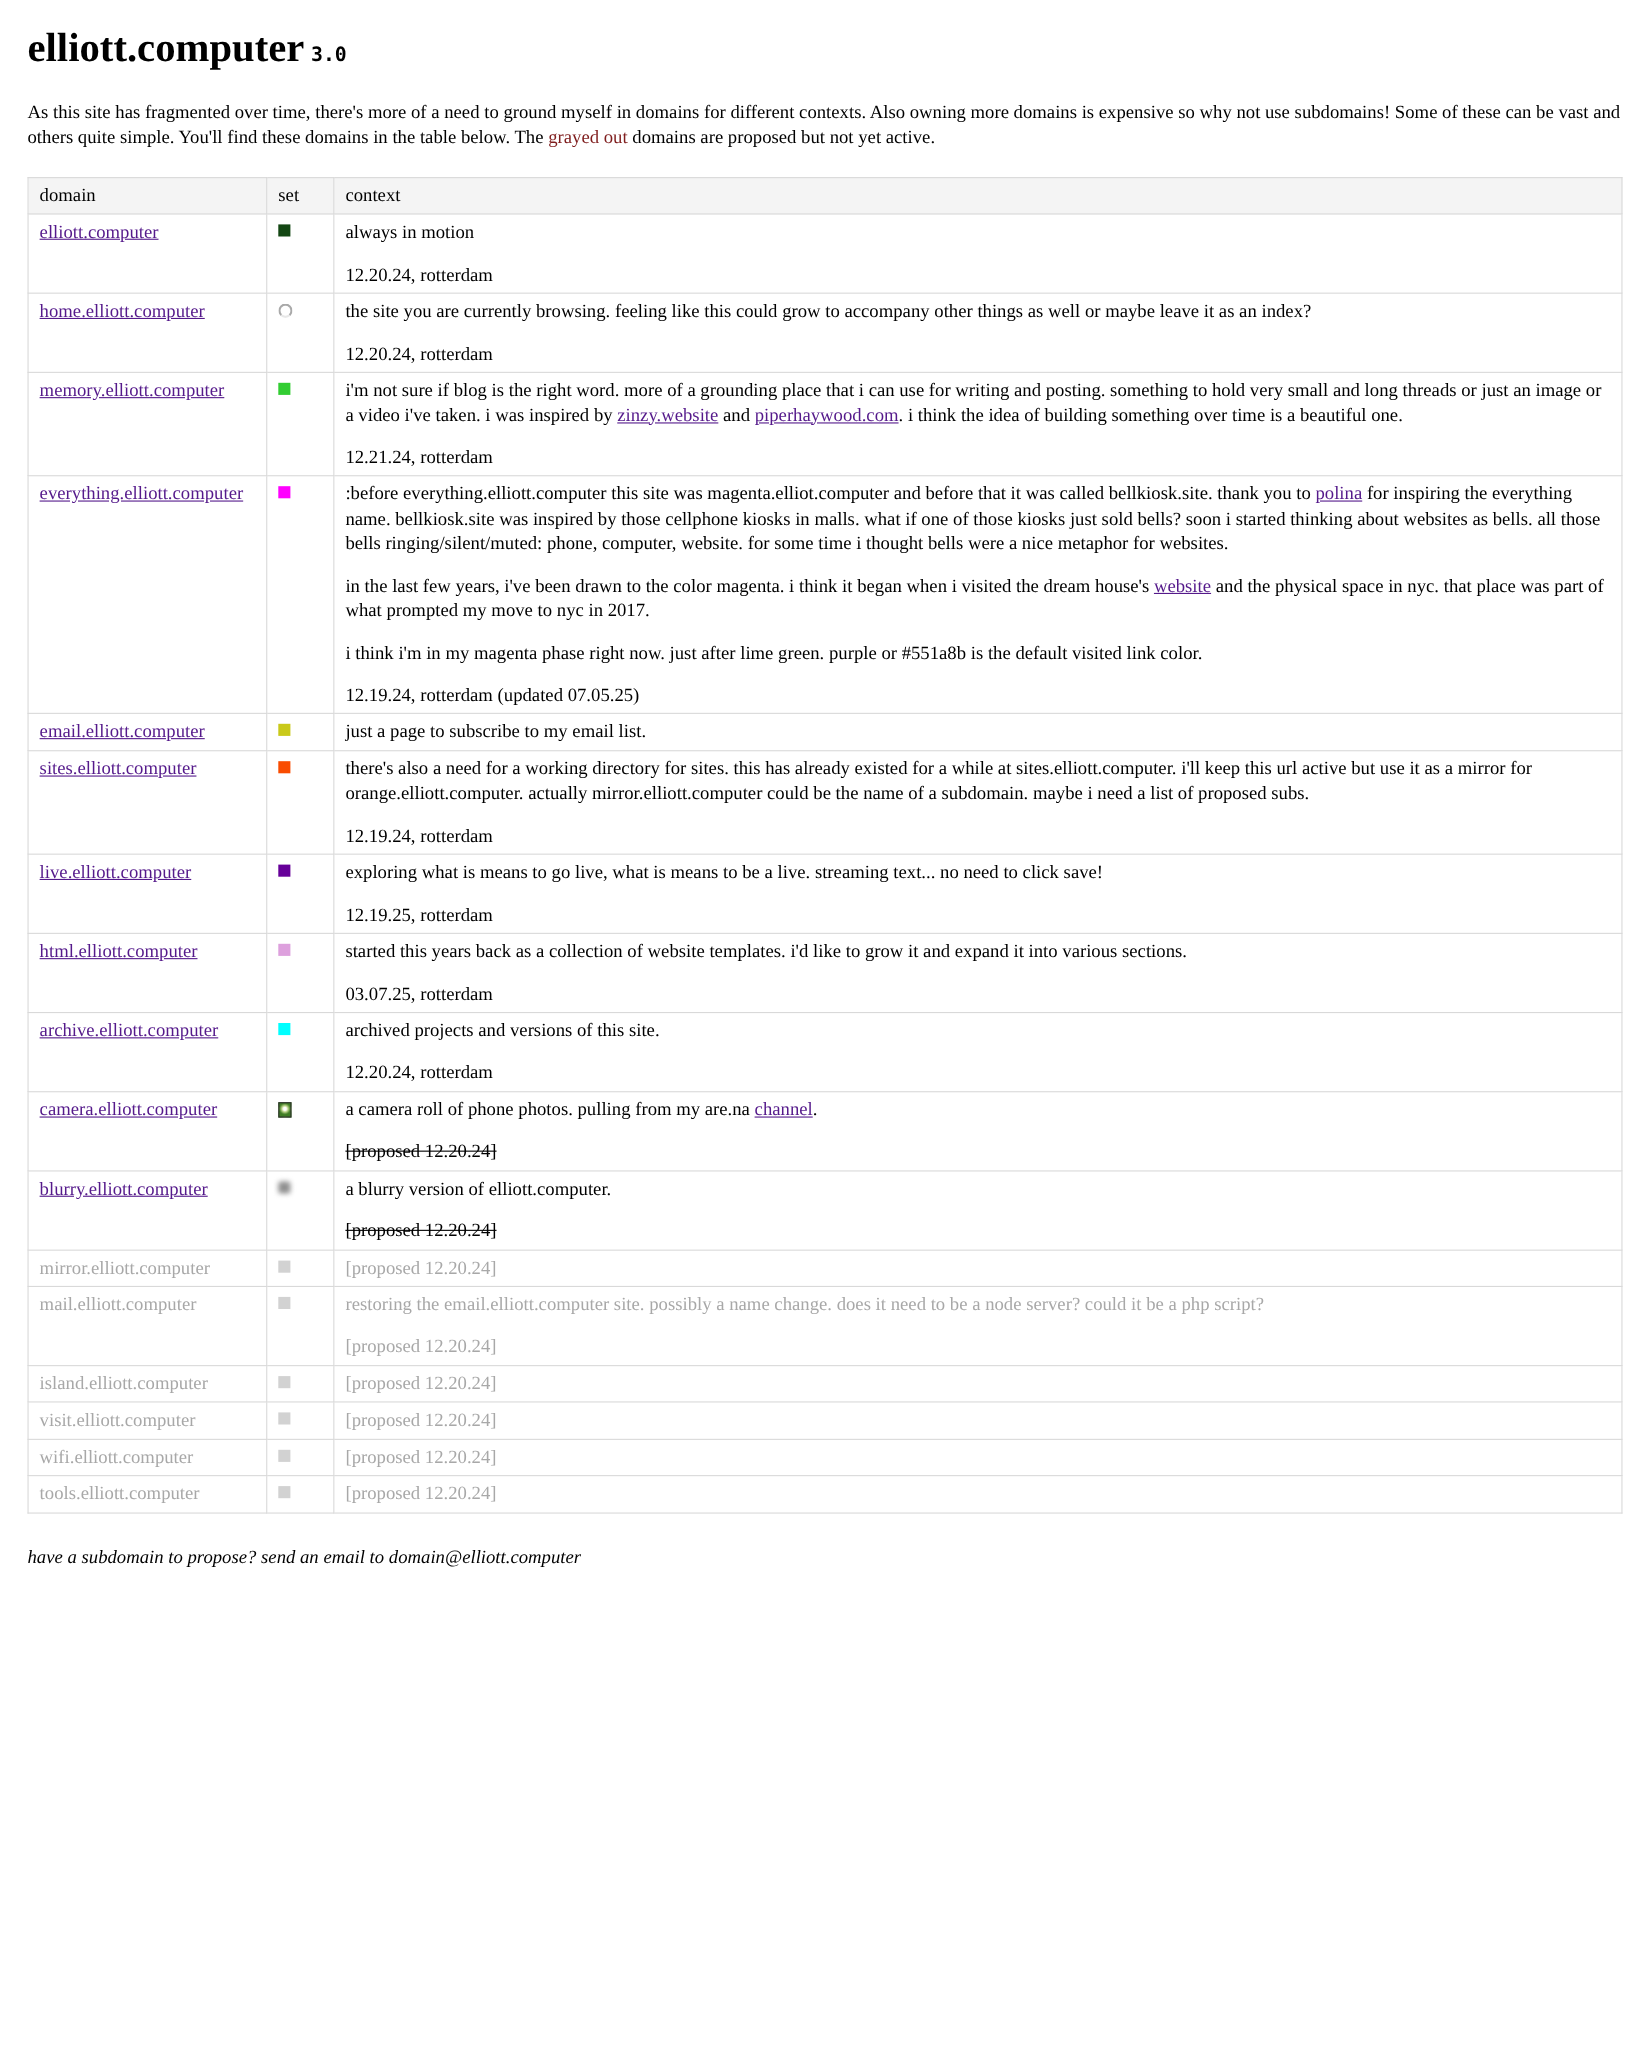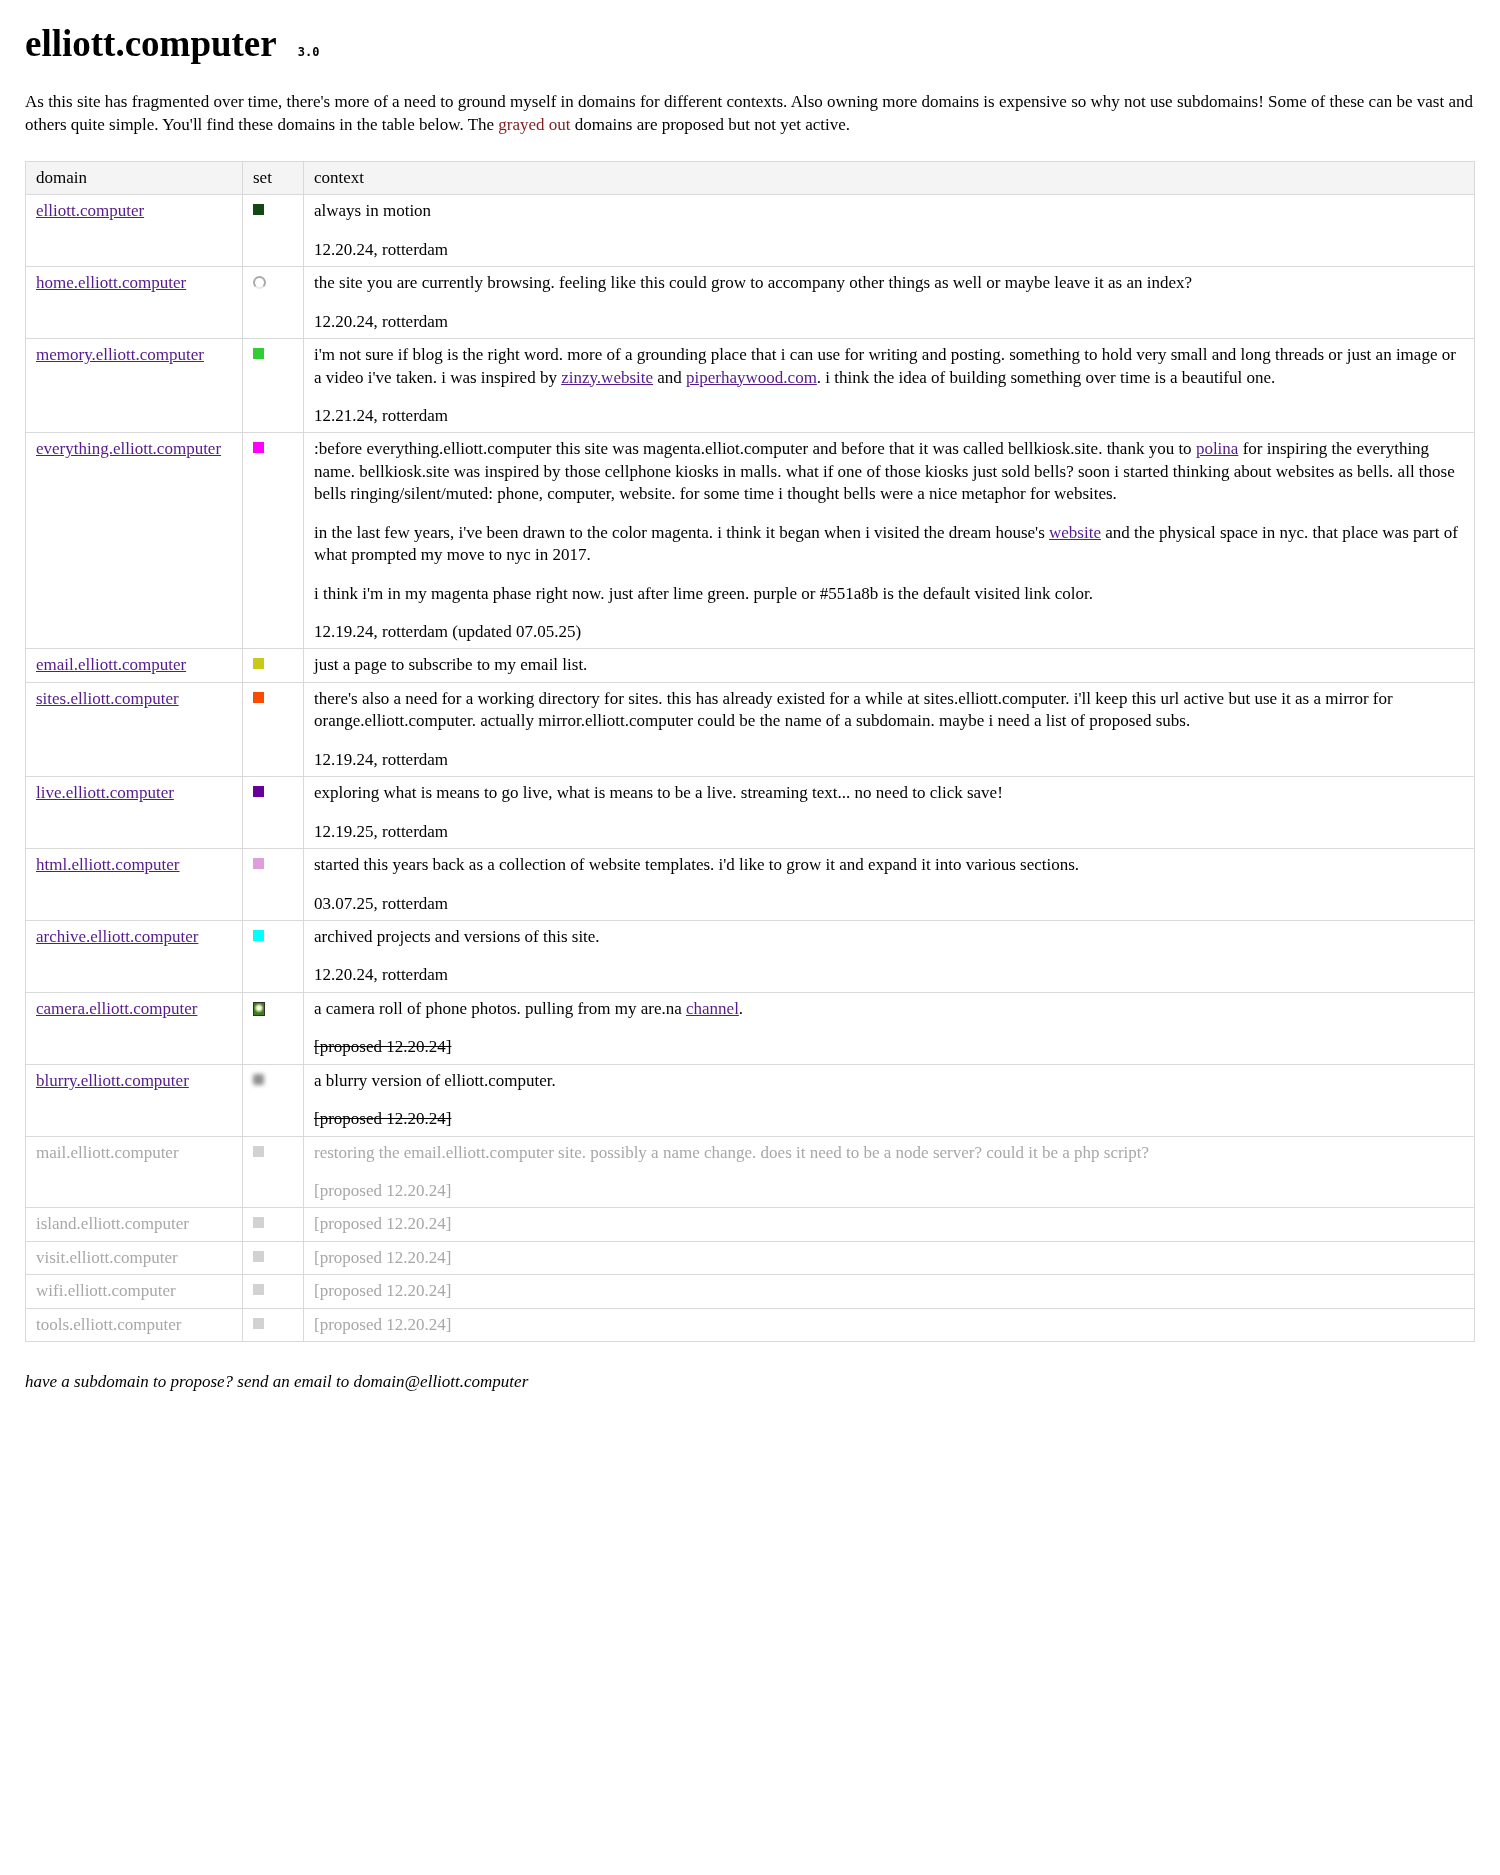--- a/index.html
+++ b/index.html
@@ -12,23 +12,23 @@
     box-sizing:border-box;
   }
   h1{
     font-size:37px;
     margin:0 0 26px 0;
     font-weight:bold;
     letter-spacing:0;
   }
   .version{
     font-family:"DejaVu Sans Mono", monospace;
-    font-size:12px;
+    font-size:18px;
     font-weight:bold;
-    margin-left:21px;
+    margin-left:6px;
   }
   .intro{
     margin:0 0 24px 0;
     line-height:1.35;
     max-width:1450px;
   }
   .gray{color:#7f1d1d;}
   table{
     border-collapse:collapse;
     width:1450px;
@@ -176,20 +176,27 @@
       </tr>
       <tr class="active">
         <td class="col-domain"><a href="#" class="domain-link">blurry.elliott.computer</a></td>
         <td class="col-set"><span class="set-ic blur"></span></td>
         <td class="col-context">
           <p><span>a blurry version of elliott.computer.</span></p>
           <p><span class="strike">[proposed 12.20.24]</span></p>
         </td>
       </tr>
       <tr class="proposed">
+        <td class="col-domain"><span class="domain-muted">mirror.elliott.computer</span></td>
+        <td class="col-set"><span class="set-ic square" style="background: rgb(210, 210, 210);"></span></td>
+        <td class="col-context">
+          <p><span>[proposed 12.20.24]</span></p>
+        </td>
+      </tr>
+      <tr class="proposed">
         <td class="col-domain"><span class="domain-muted">mail.elliott.computer</span></td>
         <td class="col-set"><span class="set-ic square" style="background: rgb(210, 210, 210);"></span></td>
         <td class="col-context">
           <p><span>restoring the email.elliott.computer site. possibly a name change. does it need to be a node server? could it be a php script?</span></p>
           <p><span>[proposed 12.20.24]</span></p>
         </td>
       </tr>
       <tr class="proposed">
         <td class="col-domain"><span class="domain-muted">island.elliott.computer</span></td>
         <td class="col-set"><span class="set-ic square" style="background: rgb(210, 210, 210);"></span></td>

